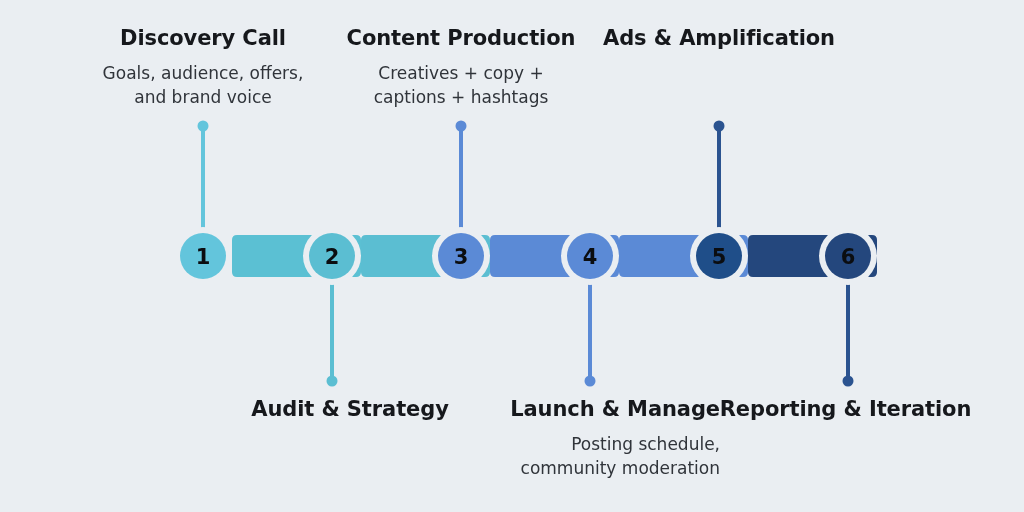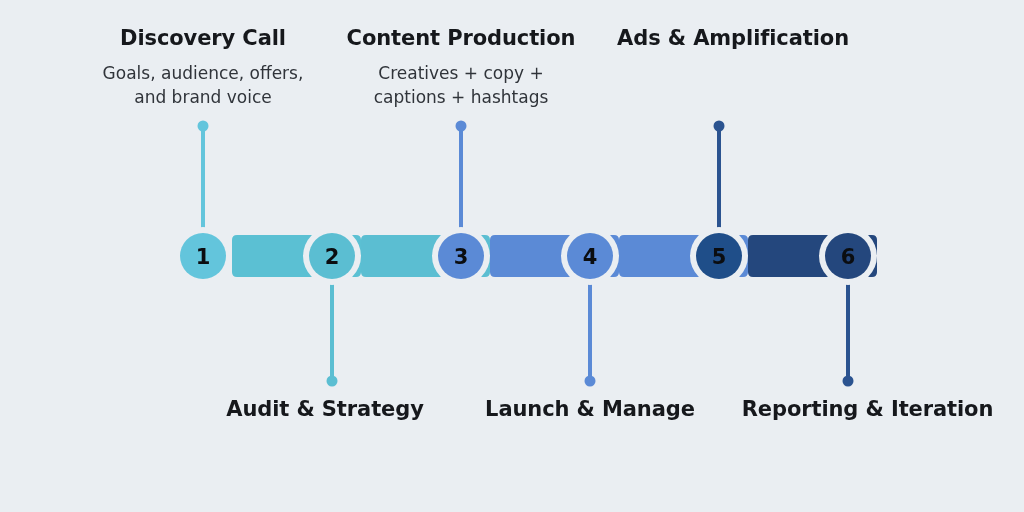--- a/index.html
+++ b/index.html
@@ -54,21 +54,21 @@
   }
   
   .label-top { }
   .label-bottom { }
 
   .lbl-1 { left: 73px;  top: 14px; }
   .lbl-3 { left: 338px; top: 14px; }
   .lbl-5 { left: 597px; top: 14px; }
 
   .lbl-2 { left: 201px; top: 402px; }
-  .lbl-4 { left: 472px; top: 402px; }
+  .lbl-4 { left: 472px; top: 402px; text-align: right; }
   .lbl-6 { left: 720px; top: 402px; width: 285px; }
 </style>
 </head>
 <body>
 
 <div id="infographic">
 
   <svg id="timeline-svg" viewBox="0 0 1024 512">
       <g>
         <rect x="201" y="126" width="4" height="130" fill="#63c5dc"></rect>
@@ -136,29 +136,31 @@
     <p class="label-desc">Goals, audience, offers,
 and brand voice</p>
   </div>
 
   <div class="label-block label-top lbl-3" style="left: 331px; top: 26px;">
     <p class="label-title">Content Production</p>
     <p class="label-desc">Creatives + copy +
 captions + hashtags</p>
   </div>
 
-  <div class="label-block label-top lbl-5" style="left: 589px; top: 26px; text-align: right;">
+  <div class="label-block label-top lbl-5" style="left: 589px; top: 26px;">
     <p class="label-title">Ads &amp; Amplification</p>
   </div>
 
-  <div class="label-block label-bottom lbl-2" style="left: 195px; top: 397px;">
+  <div class="label-block label-bottom lbl-2" style="left: 220px; top: 397px;">
     <p class="label-title">Audit &amp; Strategy</p>
   </div>
 
   <div class="label-block label-bottom lbl-4" style="left: 460px; top: 397px;">
     <p class="label-title">Launch &amp; Manage</p>
+    <p class="label-desc">Posting schedule,
+community moderation</p>
   </div>
 
-  <div class="label-block label-bottom lbl-6" style="left: 725px; top: 397px;">
+  <div class="label-block label-bottom lbl-6" style="left: 703px; top: 397px;">
     <p class="label-title">Reporting &amp; Iteration</p>
   </div>
 
 </div>
 
 </body></html>

